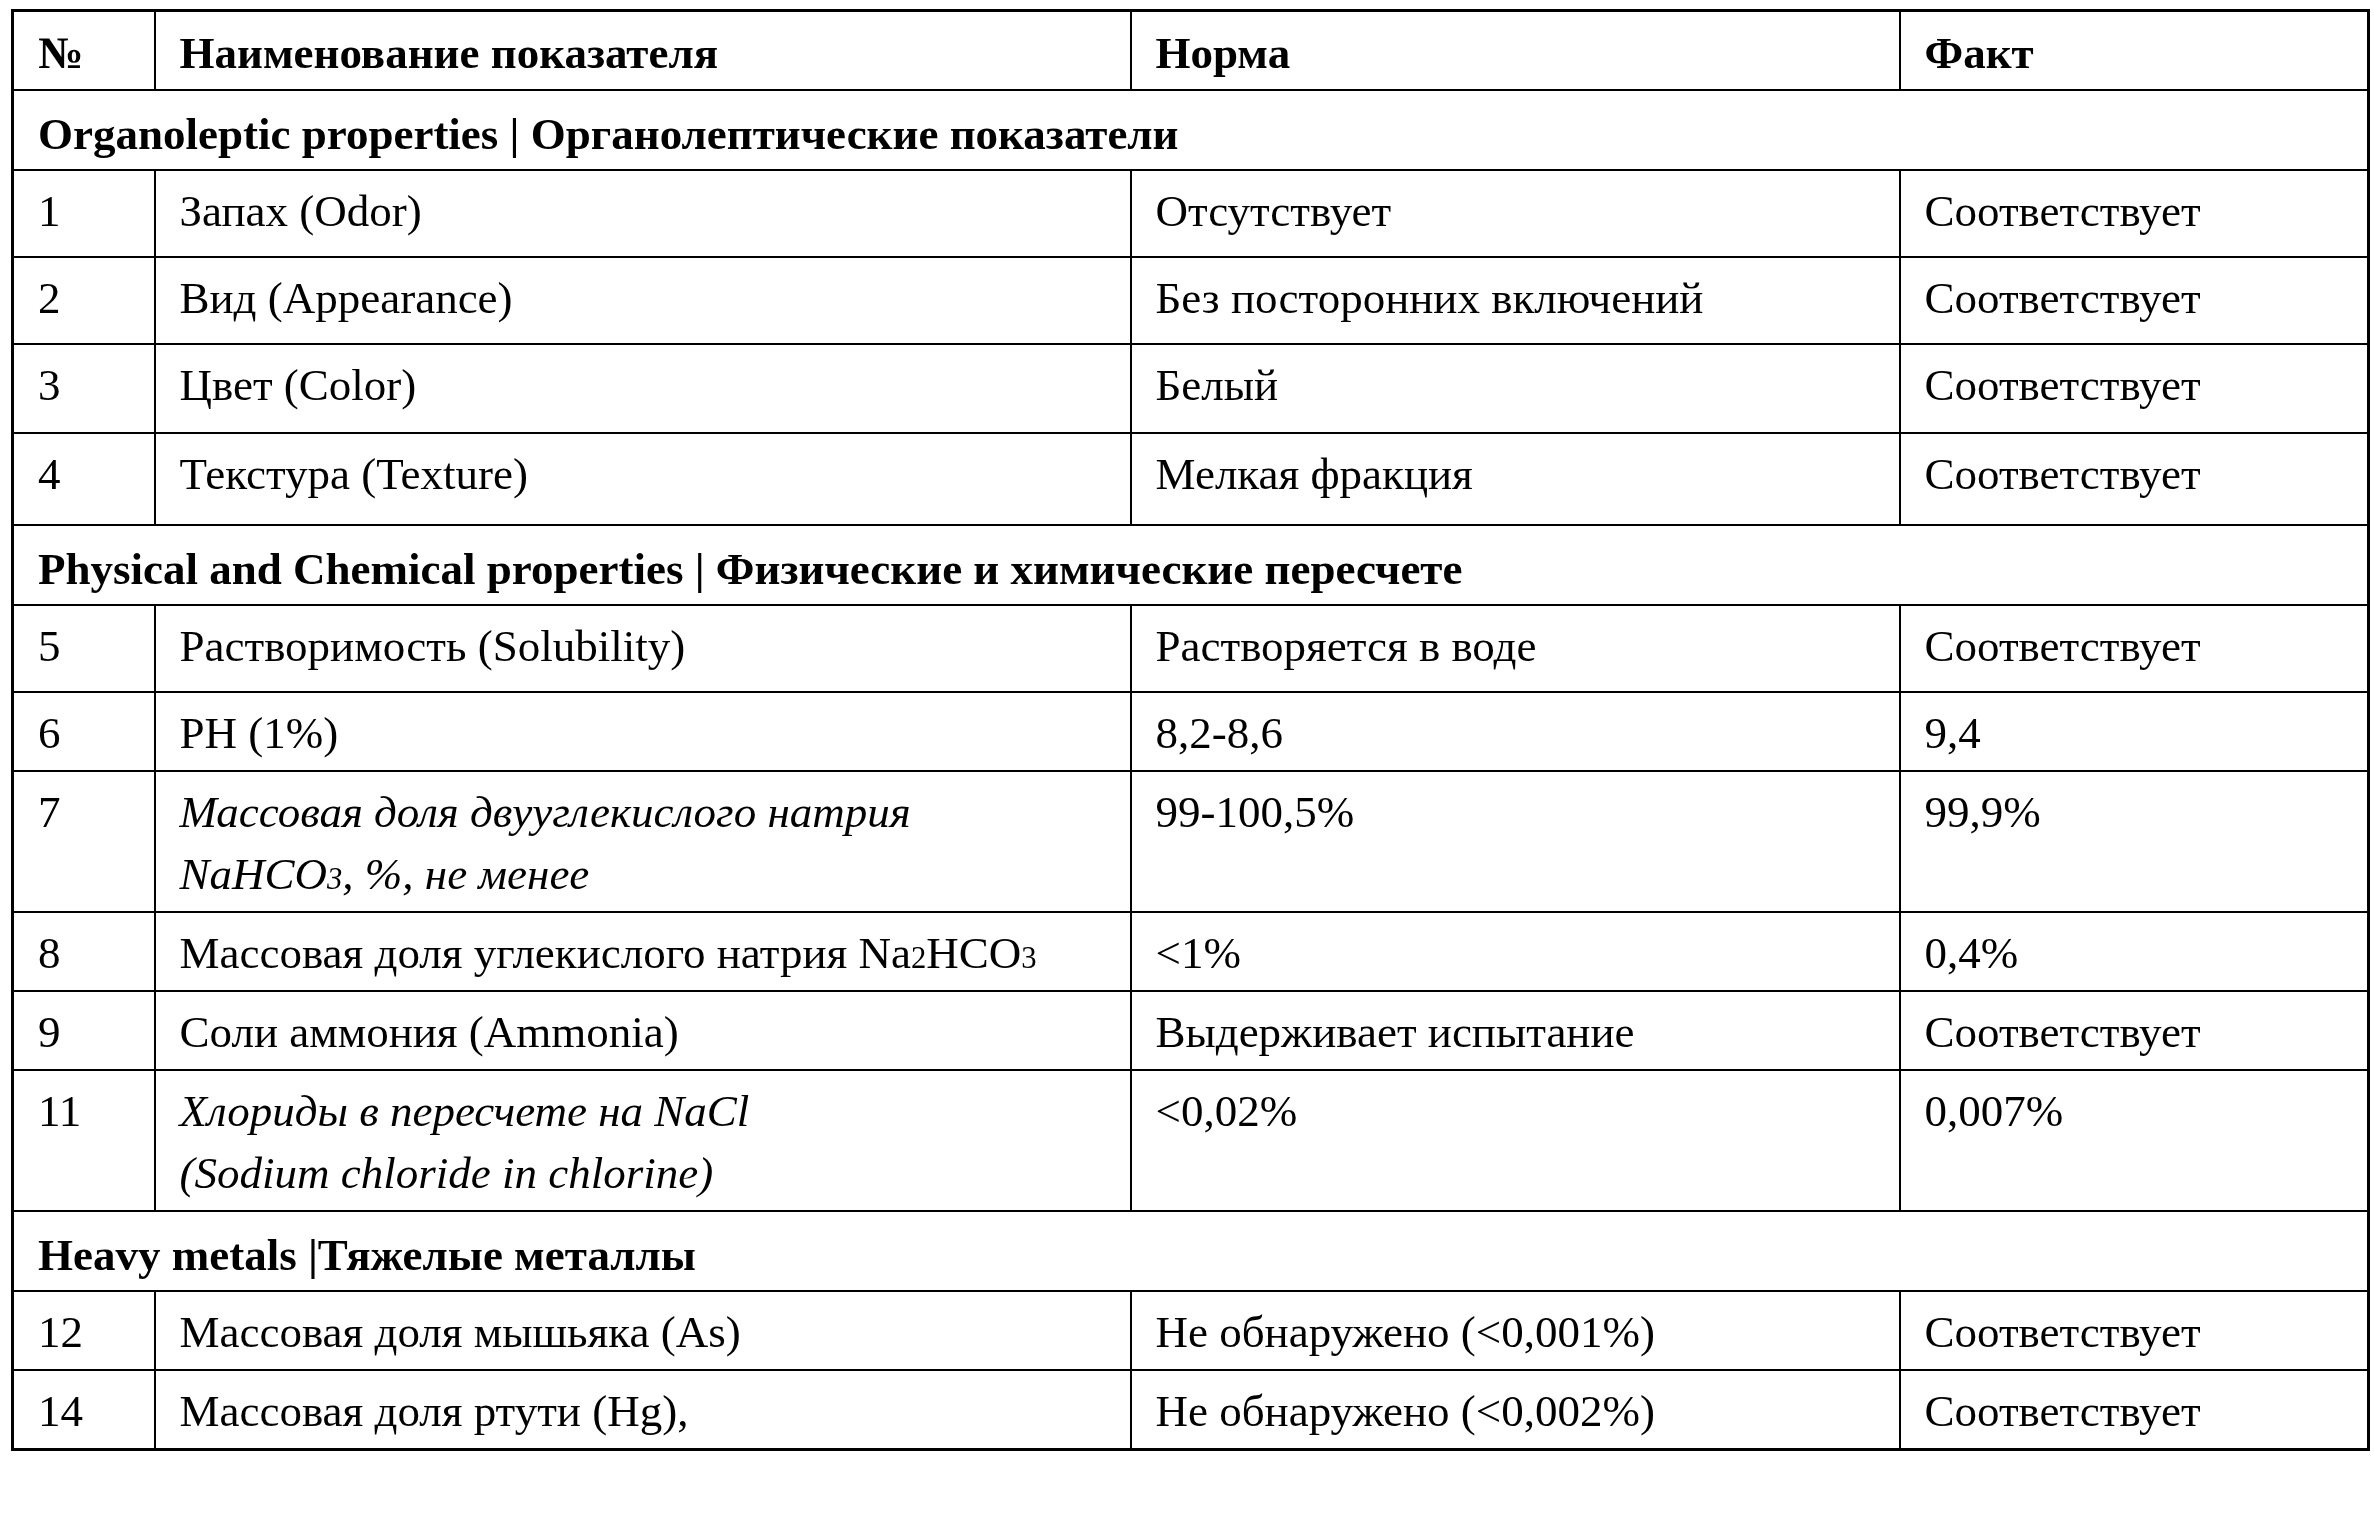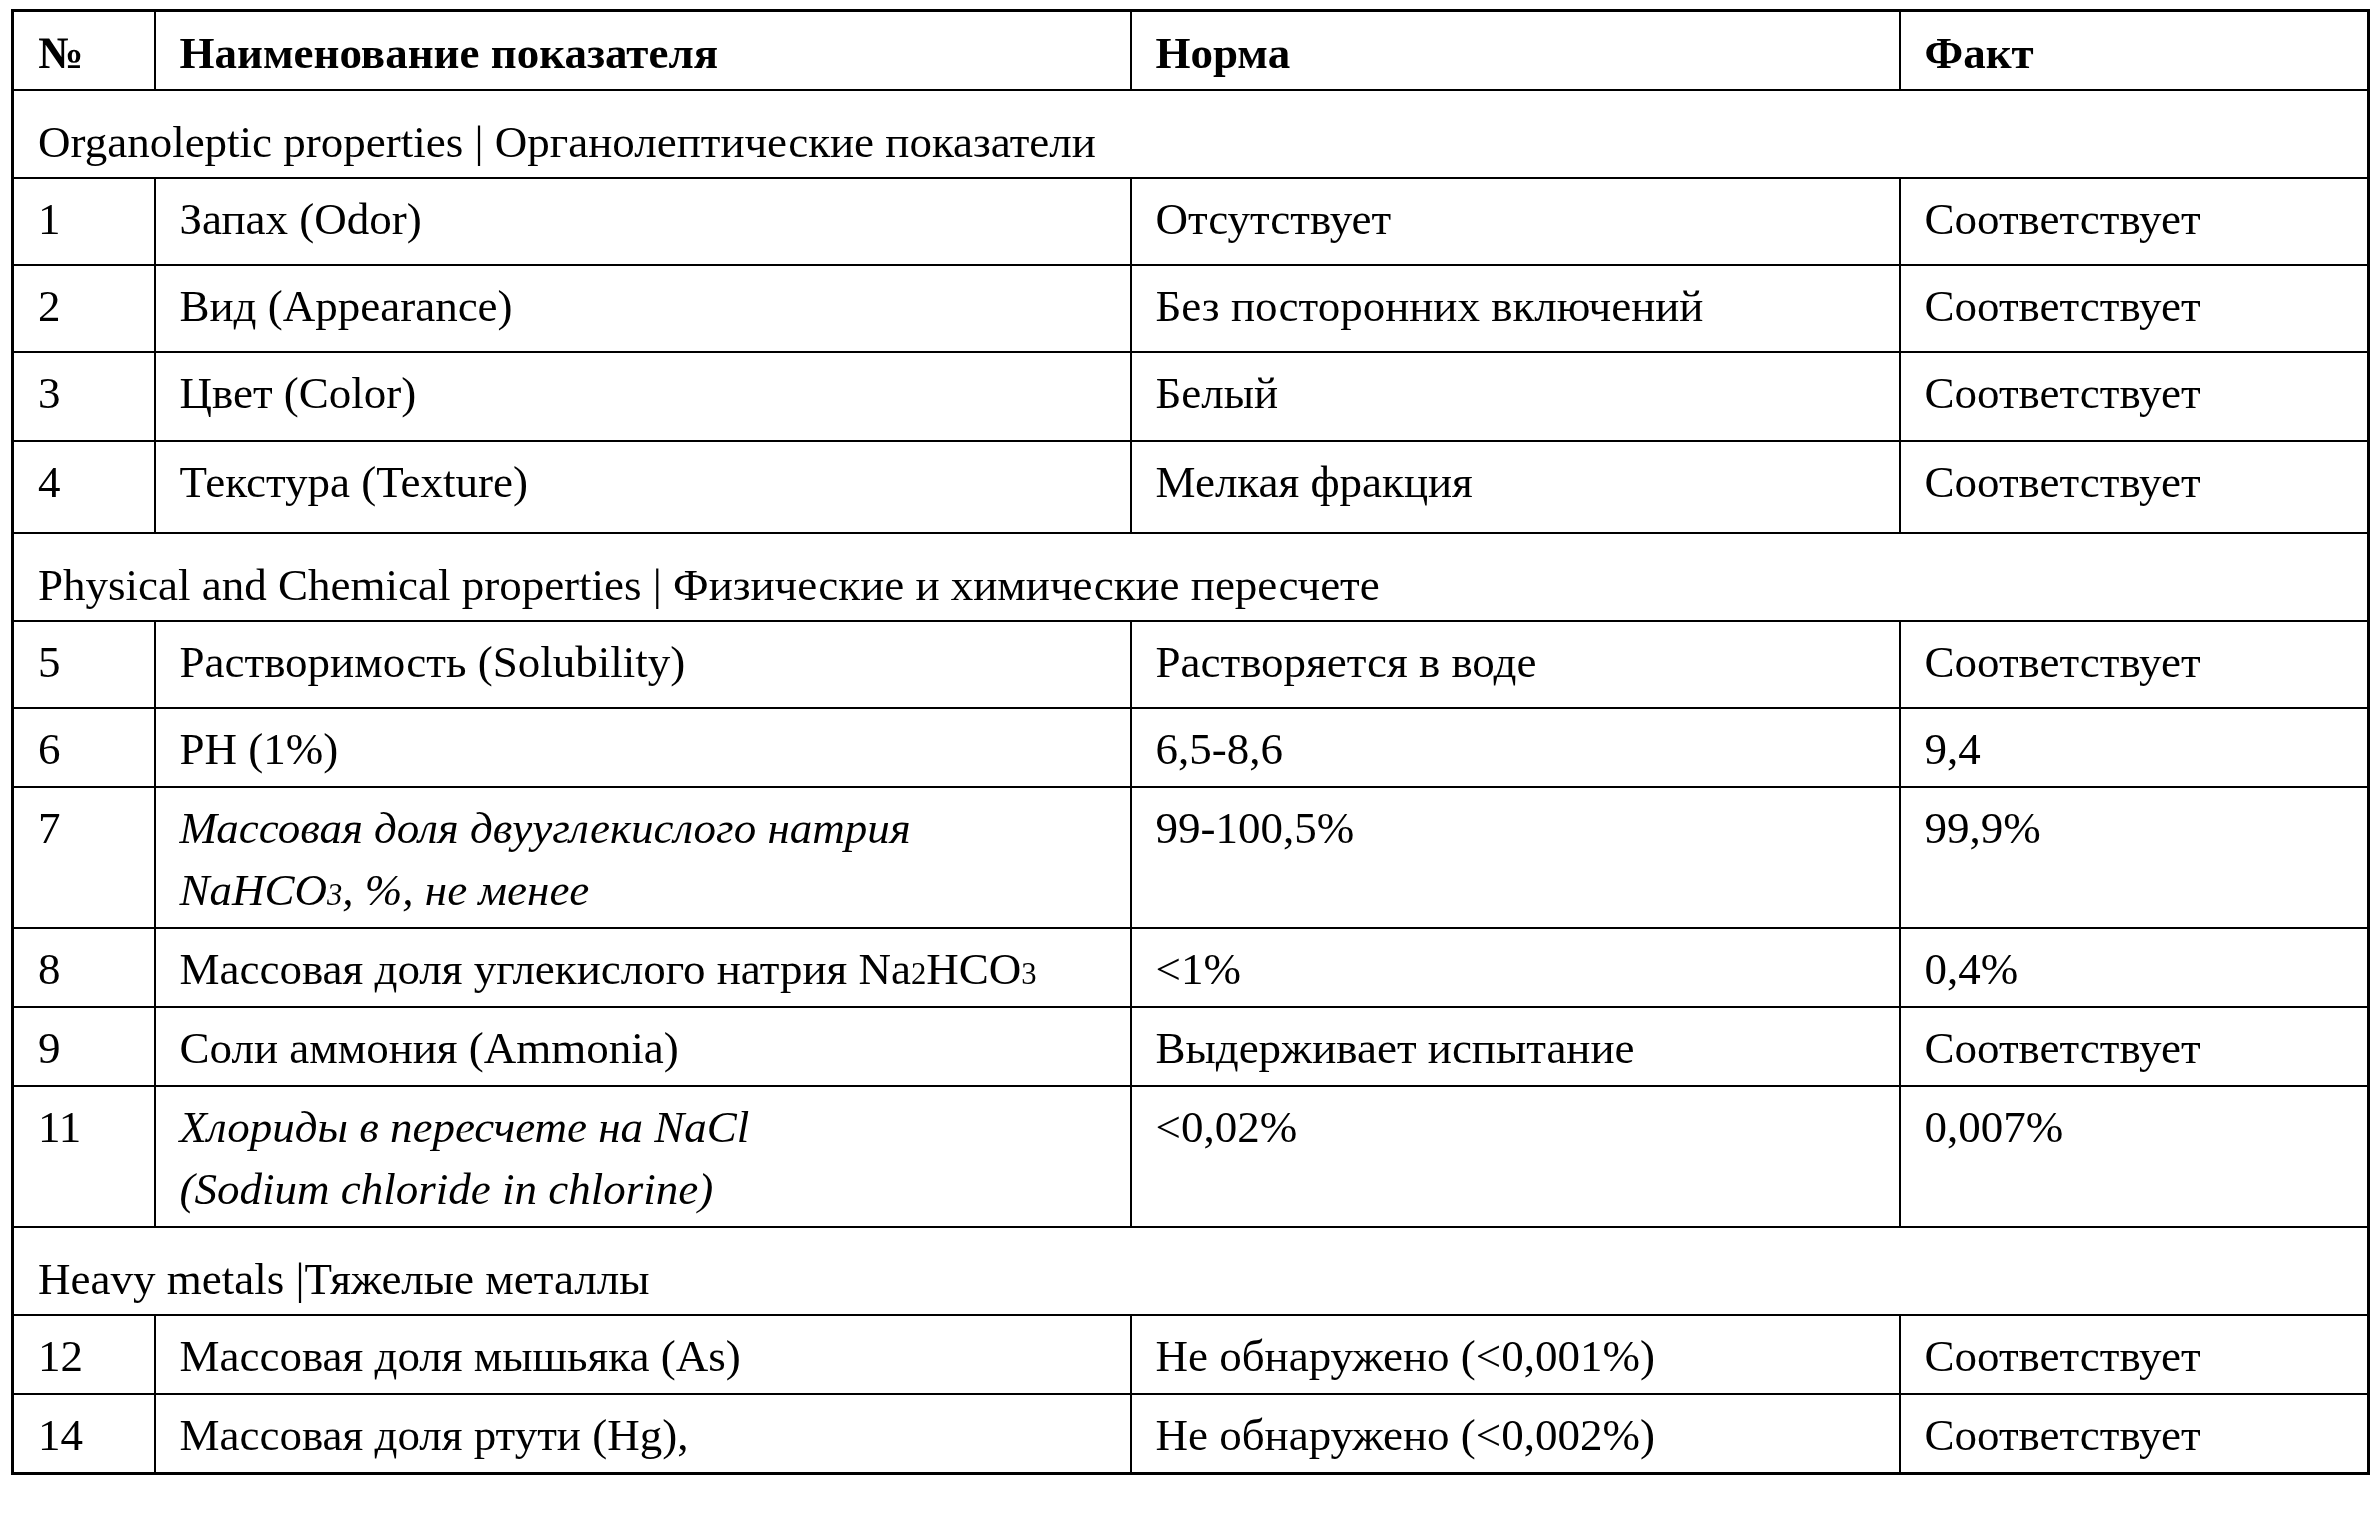--- a/index.html
+++ b/index.html
@@ -28,23 +28,23 @@
   table.spec td {
     border: 2.8px solid #000;
     vertical-align: top;
     padding: 9.3px 24px 5.6px 24px;
     overflow: hidden;
   }
   tr.header-row td {
     font-weight: bold;
   }
   tr.section-row td {
-    font-weight: normal;
+    font-weight: bold;
     vertical-align: middle;
-    padding-top: 20px;
+    padding-top: 12px;
     padding-bottom: 3.7px;
   }
   .subdigit {
     font-size: 0.68em;
   }
   .line {
     display: block;
     font-style: italic;
   }
 </style>
@@ -102,21 +102,21 @@
 
   <tr style="height:87px">
     <td>5</td>
     <td>Растворимость (Solubility)</td>
     <td>Растворяется в воде</td>
     <td>Соответствует</td>
   </tr>
   <tr style="height:74px">
     <td>6</td>
     <td>PH (1%)</td>
-    <td>6,5-8,6</td>
+    <td>8,2-8,6</td>
     <td>9,4</td>
   </tr>
   <tr style="height:124px">
     <td>7</td>
     <td>
       <span class="line">Массовая доля двууглекислого натрия</span>
       <span class="line"><span>NaHCO</span><span class="subdigit">3</span><span>, %, не менее</span></span>
     </td>
     <td>99-100,5%</td>
     <td>99,9%</td>

